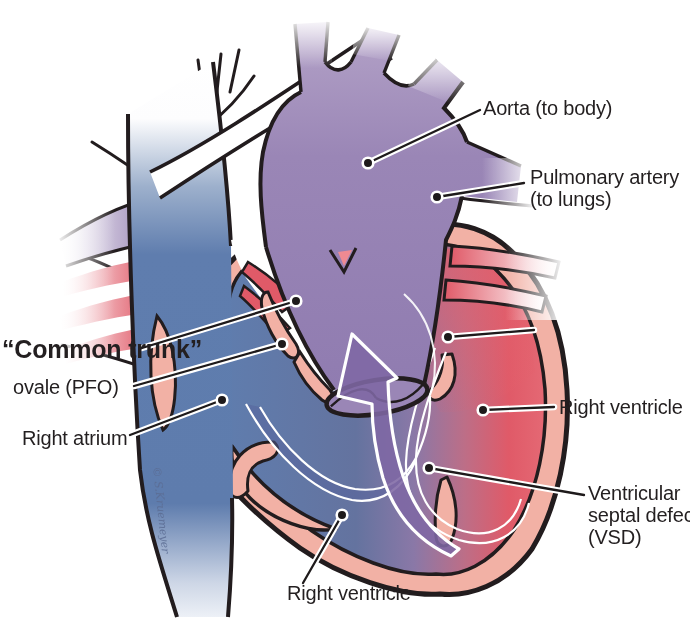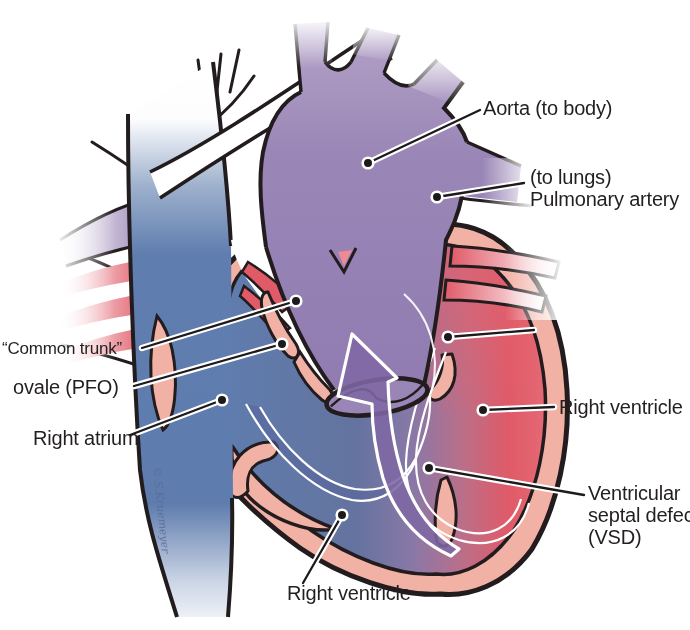--- a/index.html
+++ b/index.html
@@ -6,21 +6,21 @@
   .stage{
     position:relative;width:690px;height:630px;background:#fff;overflow:hidden;
     font-family:"Liberation Sans", sans-serif;
     padding-left:9px;
   }
   .stage svg{position:absolute;left:0;top:0;}
   .lbl{
     position:absolute;color:#231f20;font-size:20px;line-height:22px;
     white-space:nowrap;letter-spacing:-0.2px;
   }
-  .lbl.bold{font-weight:normal;font-size:17px;}
+  .lbl.bold{font-weight:bold;font-size:25px;}
   .sig{
     position:absolute;left:163px;top:466px;
     transform:rotate(84deg);transform-origin:0 0;
     font-family:"DejaVu Serif", serif;font-style:italic;
     font-size:11px;color:#5b6c93;opacity:.85;white-space:nowrap;
   }
 </style>
 </head>
 <body>
 
@@ -245,31 +245,31 @@
       <circle cx="342" cy="515" r="5.3"></circle>
       <circle cx="222" cy="400" r="5.3"></circle>
       <circle cx="282" cy="344" r="5.3"></circle>
       <circle cx="296" cy="301" r="5.3"></circle>
     </g>
   </g>
 </svg>
 
 <div class="lbl" style="left:483px;top:97px">Aorta (to body)</div>
 <div class="lbl" style="left:530px;top:166px">
+  <div>Pulmonary artery</div>
   <div>(to lungs)</div>
-  <div>Pulmonary artery</div>
 </div>
 <div class="lbl" style="left:559px;top:396px">Right ventricle</div>
 <div class="lbl" style="left:588px;top:482px">
   <div>Ventricular</div>
   <div>septal defect</div>
   <div>(VSD)</div>
 </div>
 <div class="lbl" style="left:287px;top:582px">Right ventricle</div>
-<div class="lbl" style="left:33px;top:427px">Right atrium</div>
+<div class="lbl" style="left:22px;top:427px">Right atrium</div>
 <div class="lbl" style="left:13px;top:376px">
   <div>ovale (PFO)</div>
 </div>
 <div class="lbl bold" style="left:2px;top:338px">“Common trunk”</div>
 
 <div class="sig">© S.Kruemeyer</div>
 
 </div>
 
 </body></html>

